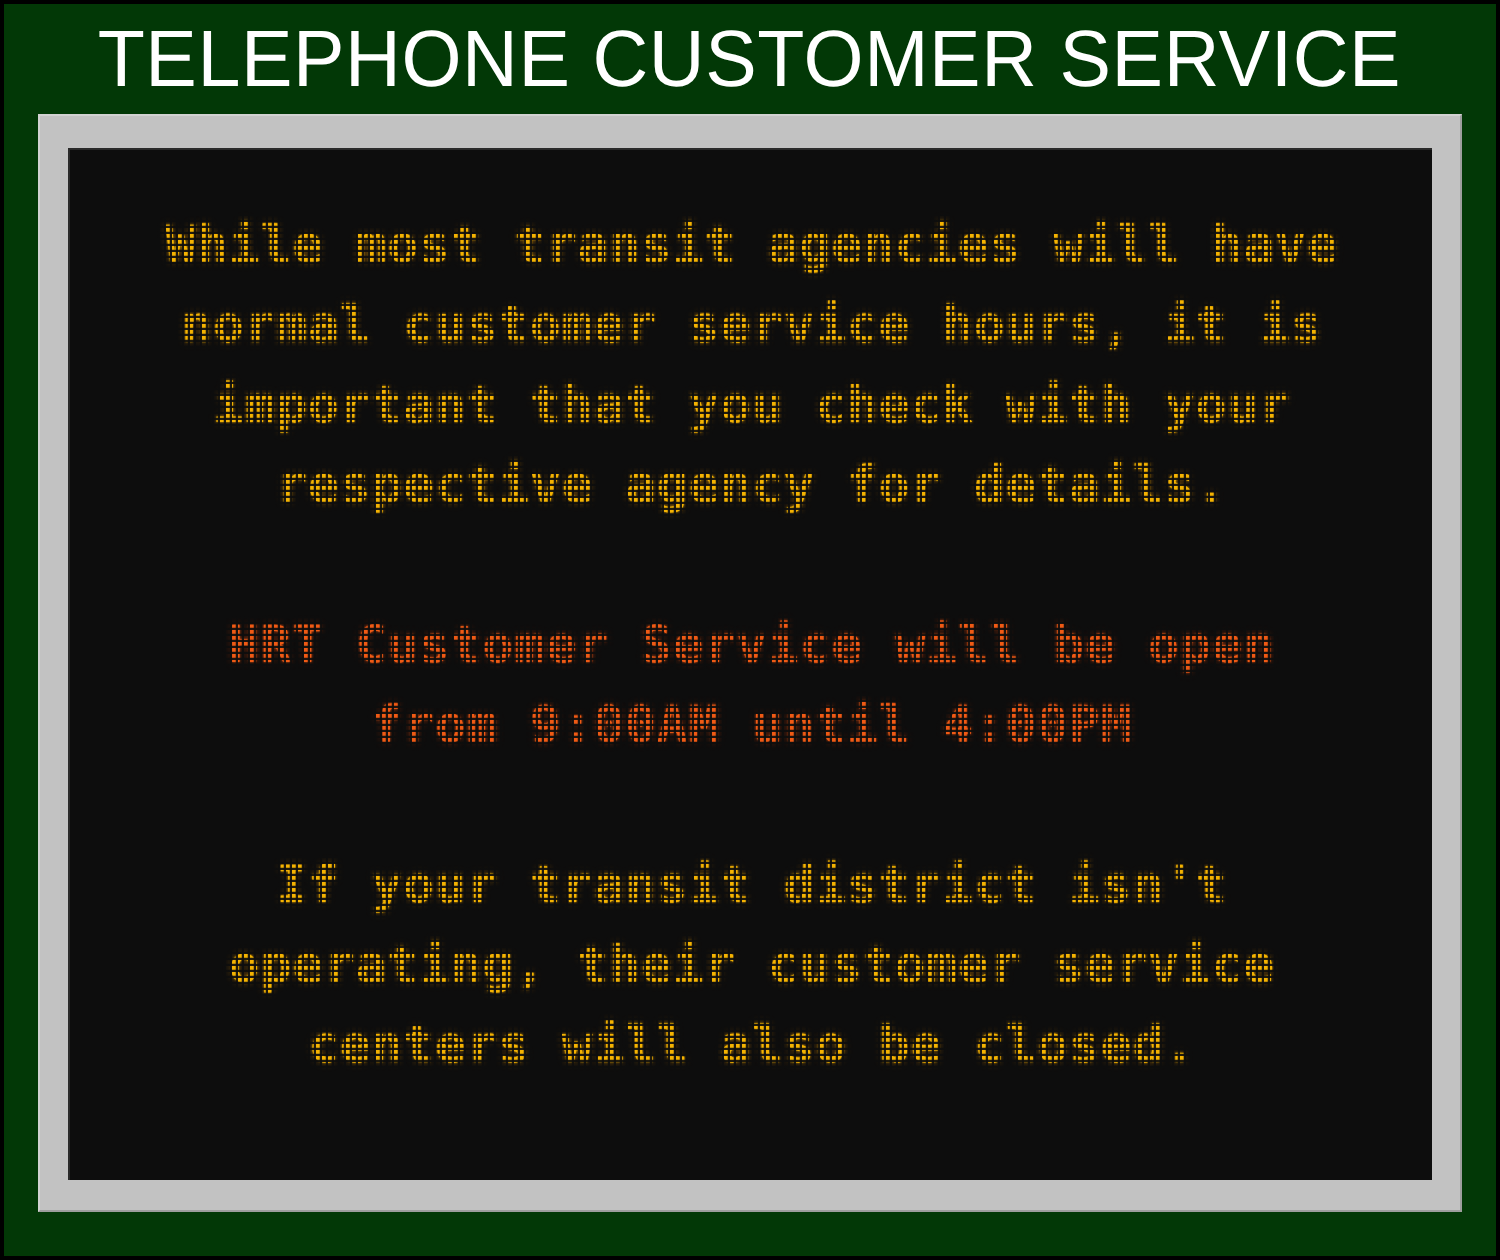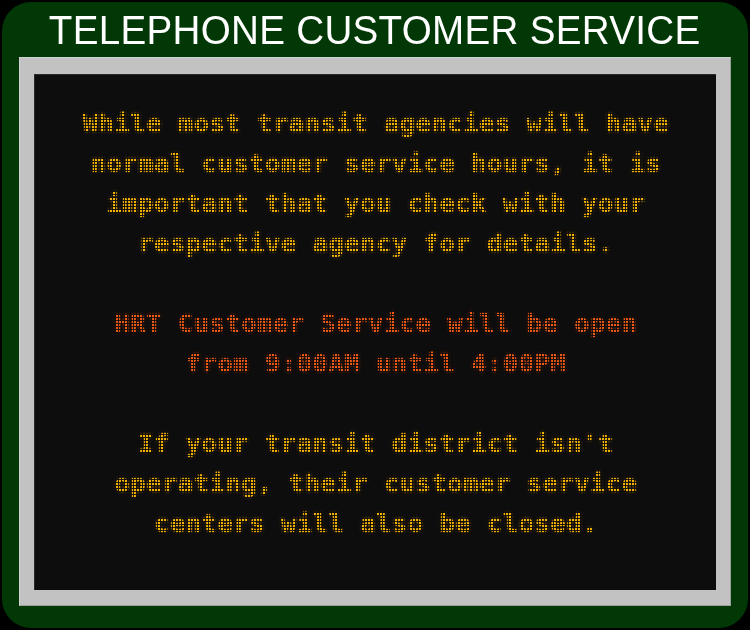--- a/index.html
+++ b/index.html
@@ -21,21 +21,20 @@
 
   
   #board-body {
     position: absolute;
     left: 2px;
     top: 2px;
     width: 746px;
     height: 626px;
     background: #023806;
     box-sizing: border-box;
-    border-radius: 29px;
   }
 
   
   #sign-header {
     position: absolute;
     left: 0;
     top: 0;
     width: 746px;
     height: 55px;
     display: flex;

